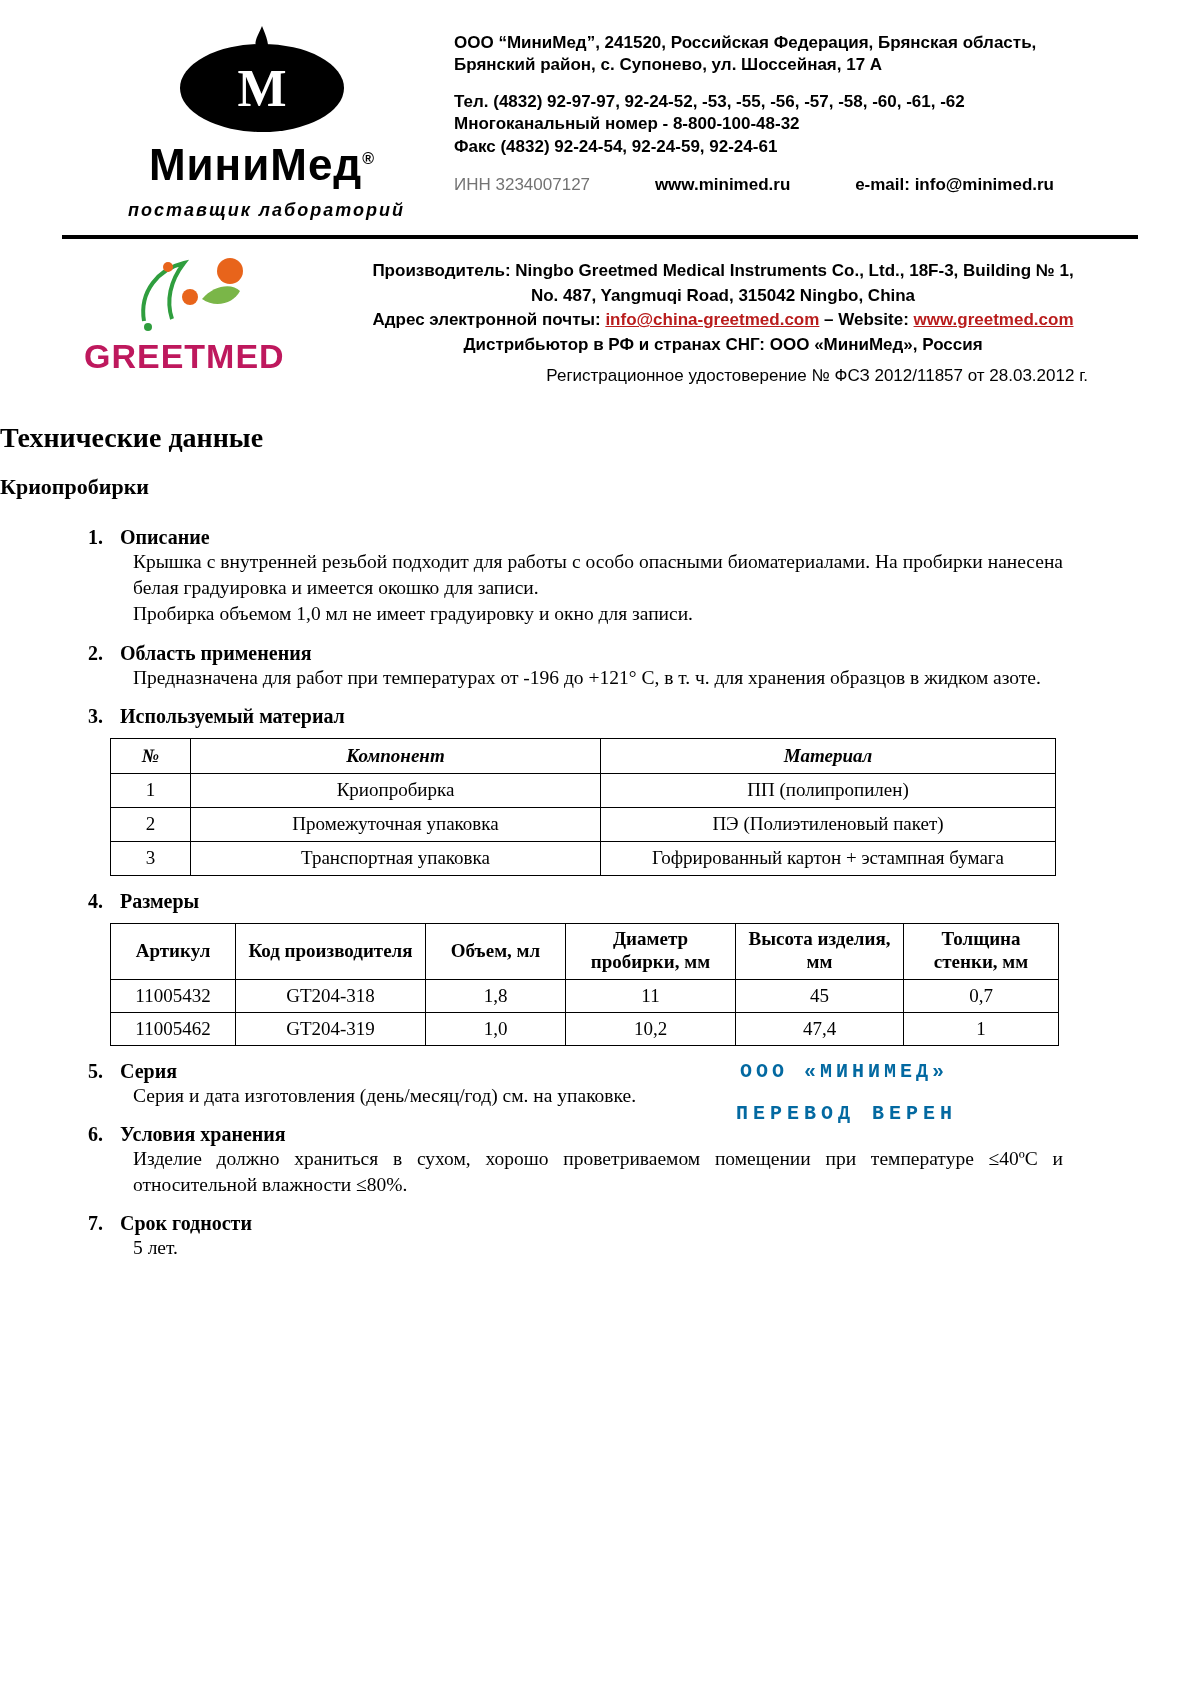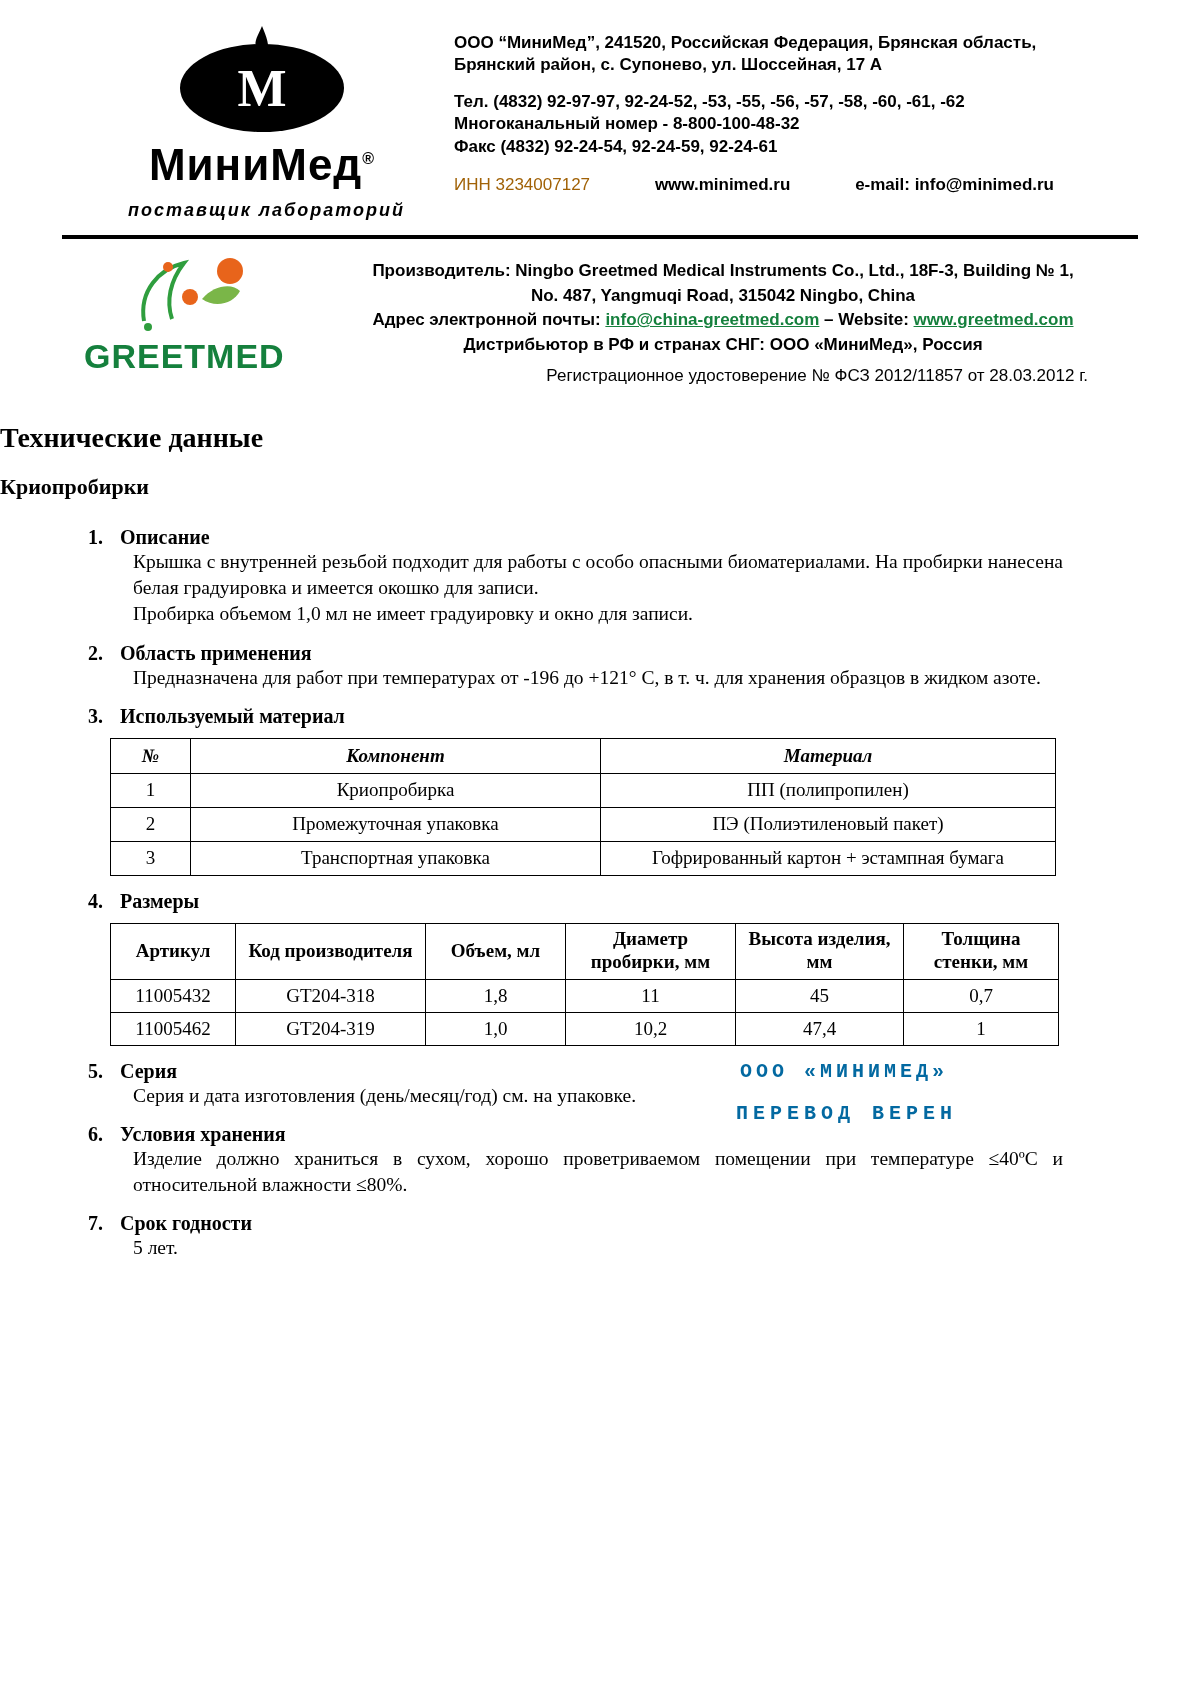--- a/index.html
+++ b/index.html
@@ -28,39 +28,39 @@
     letter-spacing:2px; margin-top:10px; white-space:nowrap;
   }
   .contact {
     margin-left:58px; padding-top:6px;
     font-family:"Liberation Sans", sans-serif;
     font-weight:bold; font-size:17px; line-height:1.32;
     width:600px;
   }
   .contact .gap { height:14px; }
   .contact-row3 { display:flex; justify-content:space-between; margin-top:16px; }
-  .inn { font-weight:normal; color:#a16207; }
+  .inn { font-weight:normal; color:#737373; }
 
   .divider { height:4px; background:#000; margin:14px 62px 0 62px; }
 
   
   .producer { display:flex; padding:12px 60px 0 84px; }
   .greetmed { width:238px; flex:0 0 auto; text-align:left; }
   .greetmed-text {
     font-family:"Liberation Sans", sans-serif;
     font-weight:bold; font-size:34px; letter-spacing:1px;
-    color:#15803d; margin-top:-6px;
+    color:#be185d; margin-top:-6px;
   }
   .producer-info {
     margin-left:36px; width:730px;
     font-family:"Liberation Sans", sans-serif;
     font-weight:bold; font-size:17px; line-height:1.45;
     text-align:center; padding-top:8px;
   }
-  .producer-info a { color:#15803d;margin-top:44px; }
+  .producer-info a { color:#b91c1c;margin-top:44px; }
   .reg-line { font-weight:normal; text-align:right; margin-top:6px; }
 
   
   .doc-title { text-align:left; font-weight:bold; font-size:28px; margin-top:34px; }
   .doc-subtitle { text-align:left; font-weight:bold; font-size:22px; margin-top:20px; }
 
   
   .sections { margin-top:26px; }
   .section { margin:0 137px 14px 88px; }
   .sec-head { font-weight:bold; font-size:20px; display:flex; }

